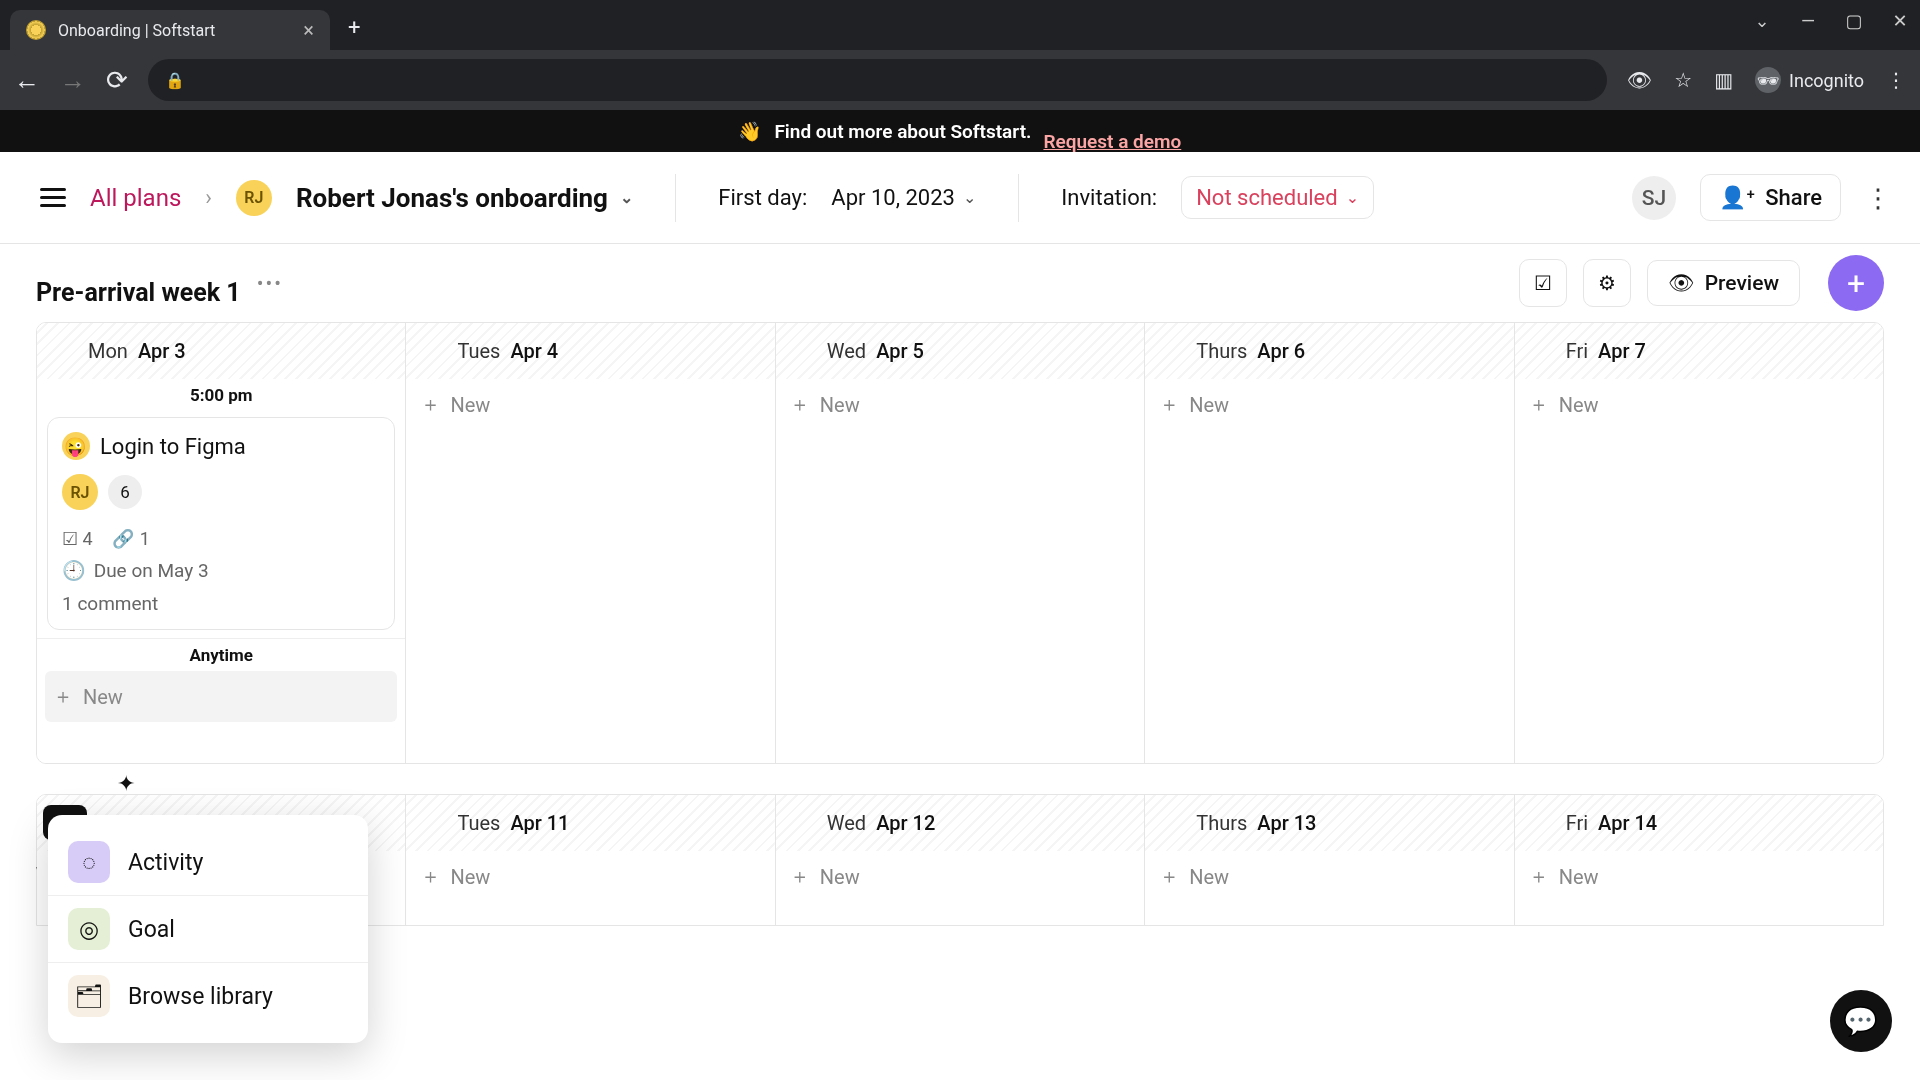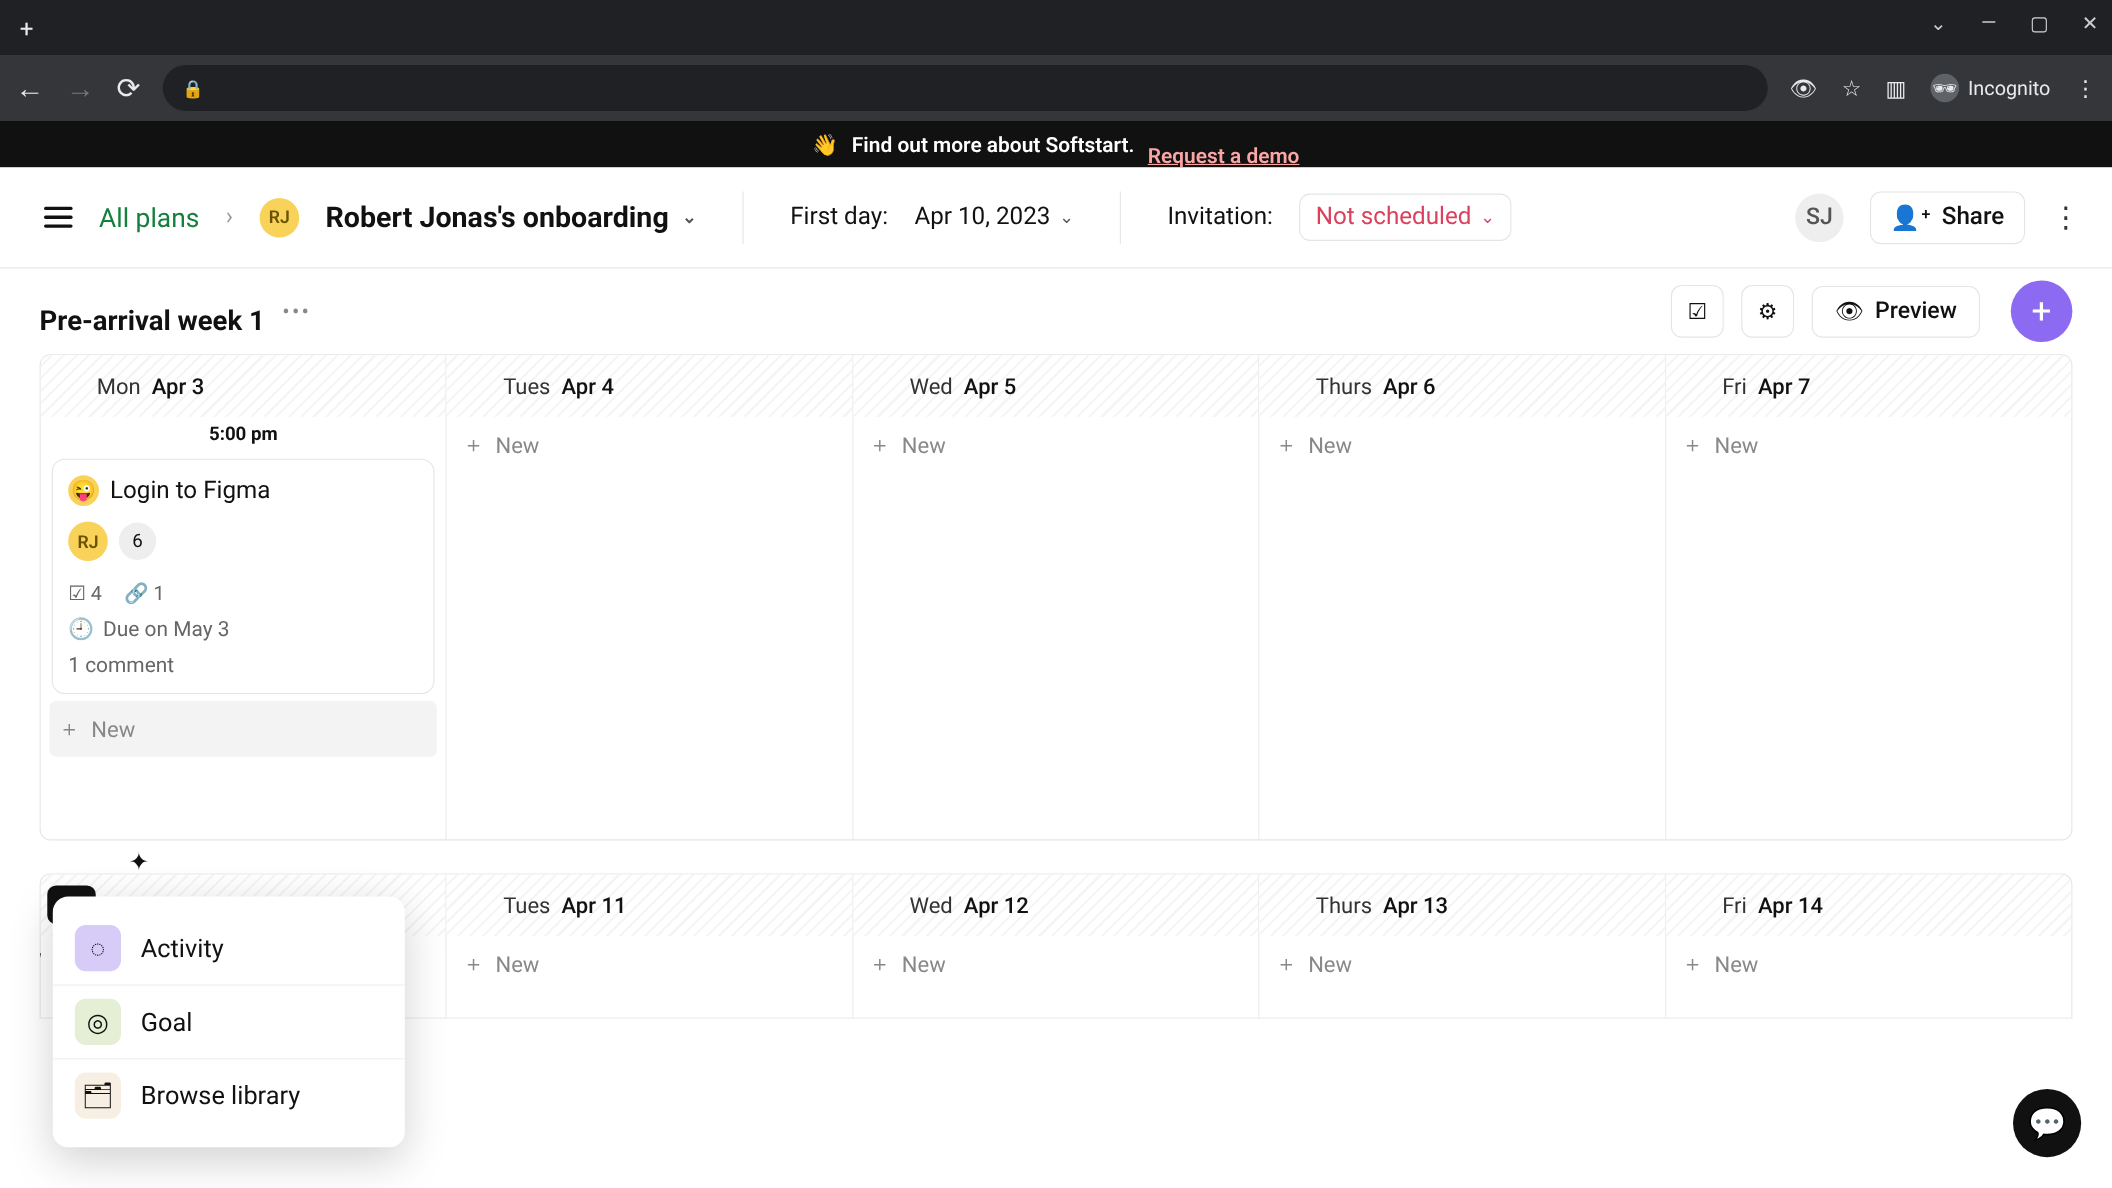--- a/index.html
+++ b/index.html
@@ -25,21 +25,21 @@
   .incog { display:flex; align-items:center; gap:8px; font-size:18px; }
   .incog .icn { width:26px; height:26px; border-radius:50%; background:#5f6368; display:flex; align-items:center; justify-content:center; }
 
   
   .banner { height: 42px; background: #111; color: #fff; display: flex; align-items: center; justify-content: center; gap: 12px; font-size: 19px; font-weight: 600; }
   .banner a { color: #fca5a5; text-decoration: underline; margin-top: 20px; }
 
   
   .app-header { height: 92px; border-bottom: 1px solid #e5e5e5; display: flex; align-items: center; padding: 0 28px 0 40px; gap: 24px; }
   .hamburger span { display:block; width:26px; height:3px; background:#111; margin:5px 0; border-radius:2px; }
-  .crumb-link { font-size: 24px; color: #15803d; }
+  .crumb-link { font-size: 24px; color: #be185d; }
   .chev { font-size: 22px; color: #999; }
   .avatar-sm { width: 36px; height: 36px; border-radius: 50%; background: #f8d259; display: flex; align-items: center; justify-content: center; font-size: 16px; font-weight: 600; color: #6b5200; }
   .plan-name { font-size: 26px; font-weight: 700; display:flex; align-items:center; gap:12px; }
   .caret { font-size: 16px; color: #555; }
   .divider { width:1px; height: 48px; background: #e5e5e5; margin: 0 18px; }
   .fd-label { font-size: 22px; color: #111; }
   .fd-val { font-size: 22px; display:flex; align-items:center; gap:8px; }
   .inv-label { font-size: 22px; }
   .inv-val { font-size: 22px; color: #d9415d; display:flex; align-items:center; gap:8px; border:1px solid #e5e5e5; border-radius:10px; padding:8px 14px; }
   .spacer { flex: 1; }
@@ -93,20 +93,25 @@
   
   .help-bubble { position:absolute; right:28px; bottom:28px; width:62px; height:62px; border-radius:50%; background:#111; color:#fff; display:flex; align-items:center; justify-content:center; font-size:28px; }
 
   
   .cursor { position:absolute; left:117px; top:771px; font-size:22px; }
 </style>
 </head>
 <body>
 
 <div class="chrome-top">
+  <div class="tab">
+    <span class="favicon"></span>
+    <span class="tab-title">Onboarding | Softstart</span>
+    <span class="tab-close">×</span>
+  </div>
   <div class="newtab">+</div>
 </div>
 <div class="chrome-win">
   <span>⌄</span>
   <span>—</span>
   <span>▢</span>
   <span>✕</span>
 </div>
 
 <div class="addr-bar">
@@ -200,20 +205,21 @@
       <div class="meta">
         <span>☑ <span>4</span></span>
         <span>🔗 <span>1</span></span>
       </div>
       <div class="due">
         <span>🕘</span>
         <span>Due on May 3</span>
       </div>
       <div class="comment">1 comment</div>
     </div>
+    <div class="anytime-row">Anytime</div>
     <div class="new-row hover">
       <span>＋</span>
       <span>New</span>
     </div>
   </div>
   <div class="day">
     <div class="day-header">
         <span class="day-name">Tues</span>
         <span class="day-date">Apr 4</span>
       </div>

